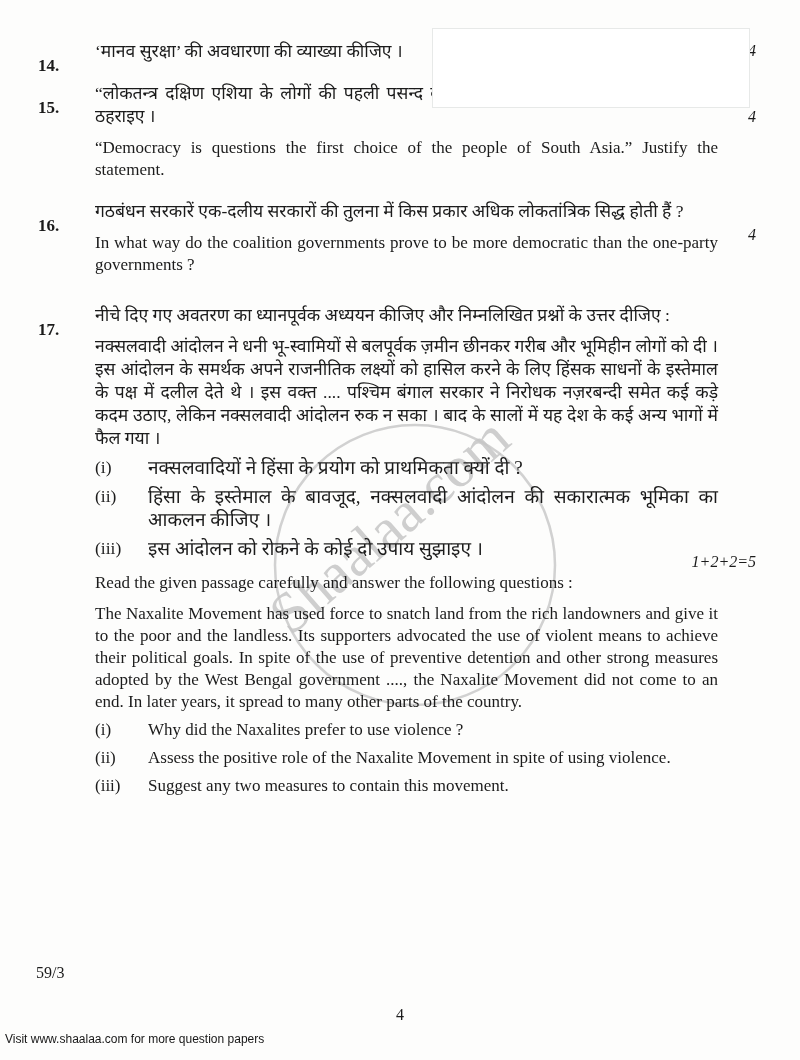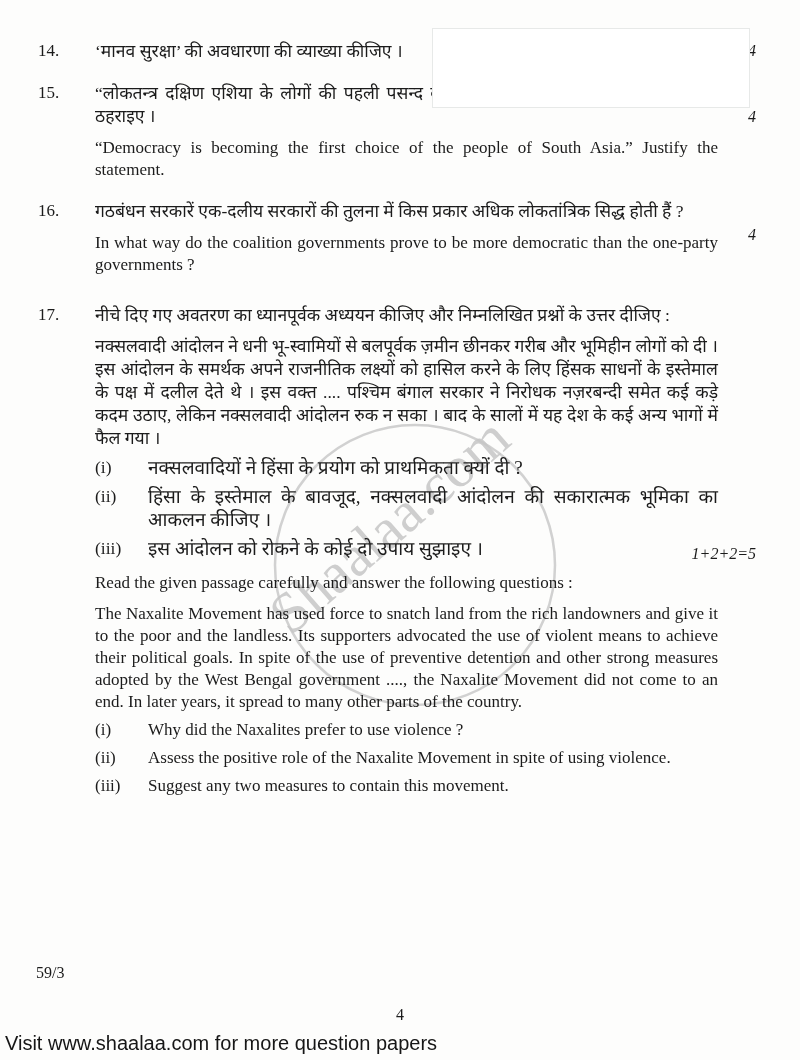--- a/index.html
+++ b/index.html
@@ -12,22 +12,22 @@
     overflow:hidden;
   }
   .watermark {
     position:absolute; inset:0;
     z-index:0;
     pointer-events:none;
   }
   .content { position:relative; z-index:1; padding-top:40px; }
   .question { position:relative; padding-left:95px; padding-right:82px; margin-bottom:19px; }
   .qnum {
-    position:absolute; left:38px; top:1px;
-    font-weight:normal; font-size:17px;
+    position:absolute; left:38px; top:16px;
+    font-weight:bold; font-size:17px;
   }
   .hindi {
     font-size:17.5px; line-height:23px;
     text-align:justify;
   }
   .english {
     font-size:17px; line-height:22px;
     text-align:justify;
     margin-top:9px;
   }
@@ -35,41 +35,41 @@
   .marks {
     position:absolute; right:44px; top:2px;
     font-style:italic; font-size:16px;
     white-space:nowrap;
   }
   .marks.second-line { top:26px; }
   .part { position:relative; display:flex; margin-top:6px; }
   .part .part-label { flex:none; width:53px; font-size:17.5px; line-height:23px; }
   .part .part-text { flex:1; text-align:justify; font-size:19px; line-height:23px; }
   .part.en .part-label, .part.en .part-text { font-size:17px; line-height:22px; }
-  .part .marks { top:8px; right:-38px;font-style:italic; }
+  .part .marks { top:16px; right:-38px;font-style:italic; }
   .overlay-box {
     position:absolute;
     left:432px; top:28px;
     width:318px; height:80px;
     background:#ffffff;
     border:1px solid #e7e9e8;
     z-index:5;
   }
   .footer-code {
     position:absolute; left:36px; top:964px;
     font-size:16px; z-index:2;
   }
   .footer-page {
     position:absolute; left:0; right:0; top:1006px;
     text-align:center; font-size:16px; z-index:2;
   }
   .bottom-caption {
     position:absolute; left:5px; top:1032px;
     font-family:"Liberation Sans", sans-serif;
-    font-size:20px; color:#161616; z-index:2;
+    font-size:12px; color:#161616; z-index:2;
   }
 </style>
 </head>
 <body>
 
 <svg class="watermark" viewBox="0 0 800 1060" width="800" height="1060">
   <circle cx="415" cy="565" r="140" fill="none" stroke="#c6c6c6" stroke-width="2.5" opacity="0.8"></circle>
   <text transform="translate(402,540) rotate(-41)" text-anchor="middle" font-size="58" fill="#c6c6c6" opacity="0.85" font-family="Liberation Serif, serif">Shaalaa.com</text>
 </svg>
 
@@ -78,21 +78,21 @@
   <div class="question">
     <span class="qnum">14.</span>
     <p class="hindi">‘मानव सुरक्षा’ की अवधारणा की व्याख्या कीजिए ।</p>
     <span class="marks">4</span>
   </div>
 
   <div class="question">
     <span class="qnum">15.</span>
     <p class="hindi">“लोकतन्त्र दक्षिण एशिया के लोगों की पहली पसन्द बनता जा रहा है ।” इस कथन को न्यायोचित ठहराइए ।</p>
     <span class="marks second-line">4</span>
-    <p class="english">“Democracy is becoming the first choice of the people of South Asia.” Justify the statement.</p>
+    <p class="english">“Democracy is questions the first choice of the people of South Asia.” Justify the statement.</p>
   </div>
 
   <div class="question">
     <span class="qnum">16.</span>
     <p class="hindi">गठबंधन सरकारें एक-दलीय सरकारों की तुलना में किस प्रकार अधिक लोकतांत्रिक सिद्ध होती हैं ?</p>
     <span class="marks second-line">4</span>
     <p class="english">In what way do the coalition governments prove to be more democratic than the one-party governments ?</p>
   </div>
 
   <div class="question" style="margin-top:28px;">

